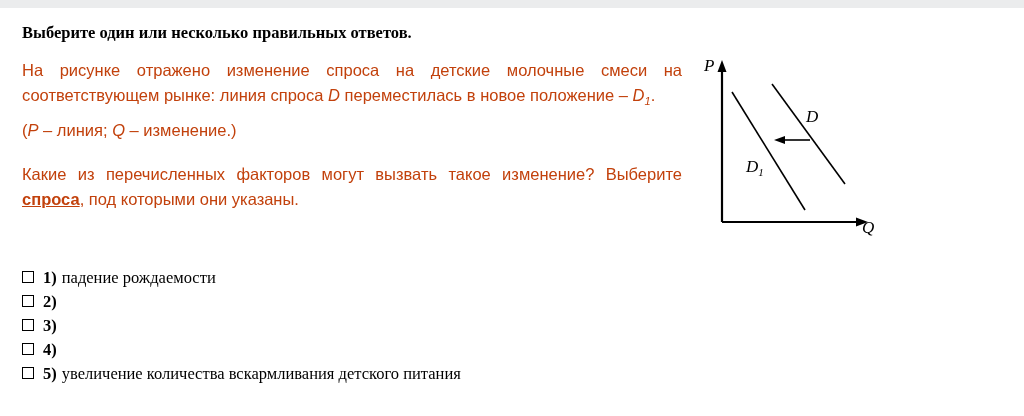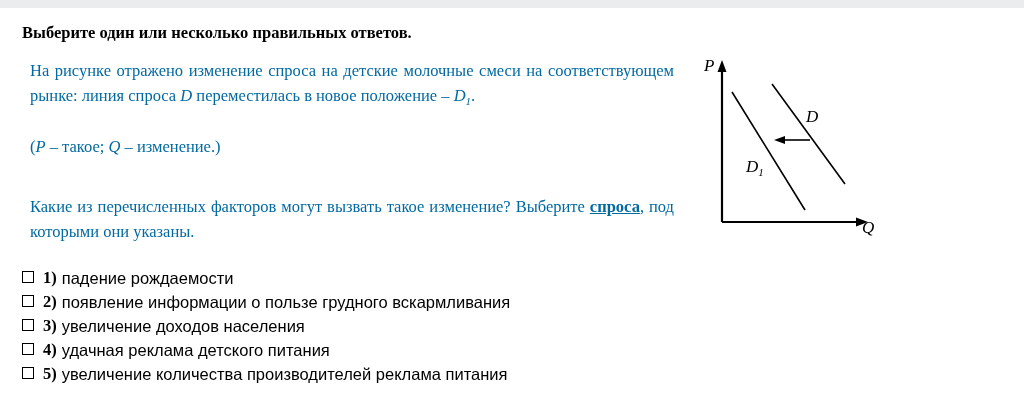--- a/index.html
+++ b/index.html
@@ -39,26 +39,26 @@
   }
   .q-title {
     font-family: "Liberation Serif", serif;
     font-weight: bold;
     font-size: 16.5px;
     line-height: 22px;
     color: #000;
     margin: 0 0 14px 0;
   }
   .para {
-    font-family: Liberation Serif, serif;
+    font-family: Liberation Sans, sans-serif;
     font-size: 16.5px;
     line-height: 25px;
     text-align: justify;
-    margin: 8px;
-    color: #0369a1;
+    margin: 0;
+    color: #c2410c;
   }
   .para.j {
     text-align: justify;
     text-align-last: left;
   }
   .spacer-sm { height: 4px; }
   .spacer-md { height: 19px; }
   .ital { font-style: italic; }
   .sub {
     font-size: 11px;
@@ -92,21 +92,21 @@
     box-sizing: border-box;
   }
   .ans-num {
     font-family: "Liberation Serif", serif;
     font-weight: bold;
     font-size: 16.5px;
     line-height: 24px;
     margin-right: 5px;
   }
   .ans-text {
-    font-family: Liberation Sans, sans-serif;
+    font-family: Liberation Serif, serif;
     font-size: 16.5px;
     line-height: 24px;
   }
   .figure {
     position: absolute;
     left: 690px;
     top: 52px;
     width: 220px;
     height: 200px;
   }
@@ -131,21 +131,21 @@
   <div class="topbar"></div>
 
   <div class="content">
 
     <p class="q-title">Выберите один или несколько правильных ответов.</p>
 
     <p class="para j"><span>На рисунке отражено изменение спроса на детские молочные смеси на соответствующем рынке: линия спроса </span><span class="ital">D</span><span> переместилась в новое положение – </span><span class="ital">D</span><span class="sub">1</span><span>.</span></p>
 
     <div class="spacer-sm"></div>
 
-    <p class="para"><span>(</span><span class="ital">P</span><span> – такое; </span><span class="ital">Q</span><span> – изменение.)</span></p>
+    <p class="para"><span>(</span><span class="ital">P</span><span> – линия; </span><span class="ital">Q</span><span> – изменение.)</span></p>
 
     <div class="spacer-md"></div>
 
     <p class="para j"><span>Какие из перечисленных факторов могут вызвать такое изменение? Выберите </span><span class="uline-bold">спроса</span><span>, под которыми они указаны.</span></p>
 
   </div>
 
   <div class="figure">
     <svg width="220" height="200" viewBox="0 0 220 200">
 
@@ -172,36 +172,33 @@
 
     <div class="ans-row">
       <span class="chk"></span>
       <span class="ans-num">1)</span>
       <span class="ans-text">падение рождаемости</span>
     </div>
 
     <div class="ans-row">
       <span class="chk"></span>
       <span class="ans-num">2)</span>
-      <span class="ans-text">появление информации о пользе грудного вскармливания</span>
     </div>
 
     <div class="ans-row">
       <span class="chk"></span>
       <span class="ans-num">3)</span>
-      <span class="ans-text">увеличение доходов населения</span>
     </div>
 
     <div class="ans-row">
       <span class="chk"></span>
       <span class="ans-num">4)</span>
-      <span class="ans-text">удачная реклама детского питания</span>
     </div>
 
     <div class="ans-row">
       <span class="chk"></span>
       <span class="ans-num">5)</span>
-      <span class="ans-text">увеличение количества производителей реклама питания</span>
+      <span class="ans-text">увеличение количества вскармливания детского питания</span>
     </div>
 
   </div>
 
 </div>
 
 </body></html>

